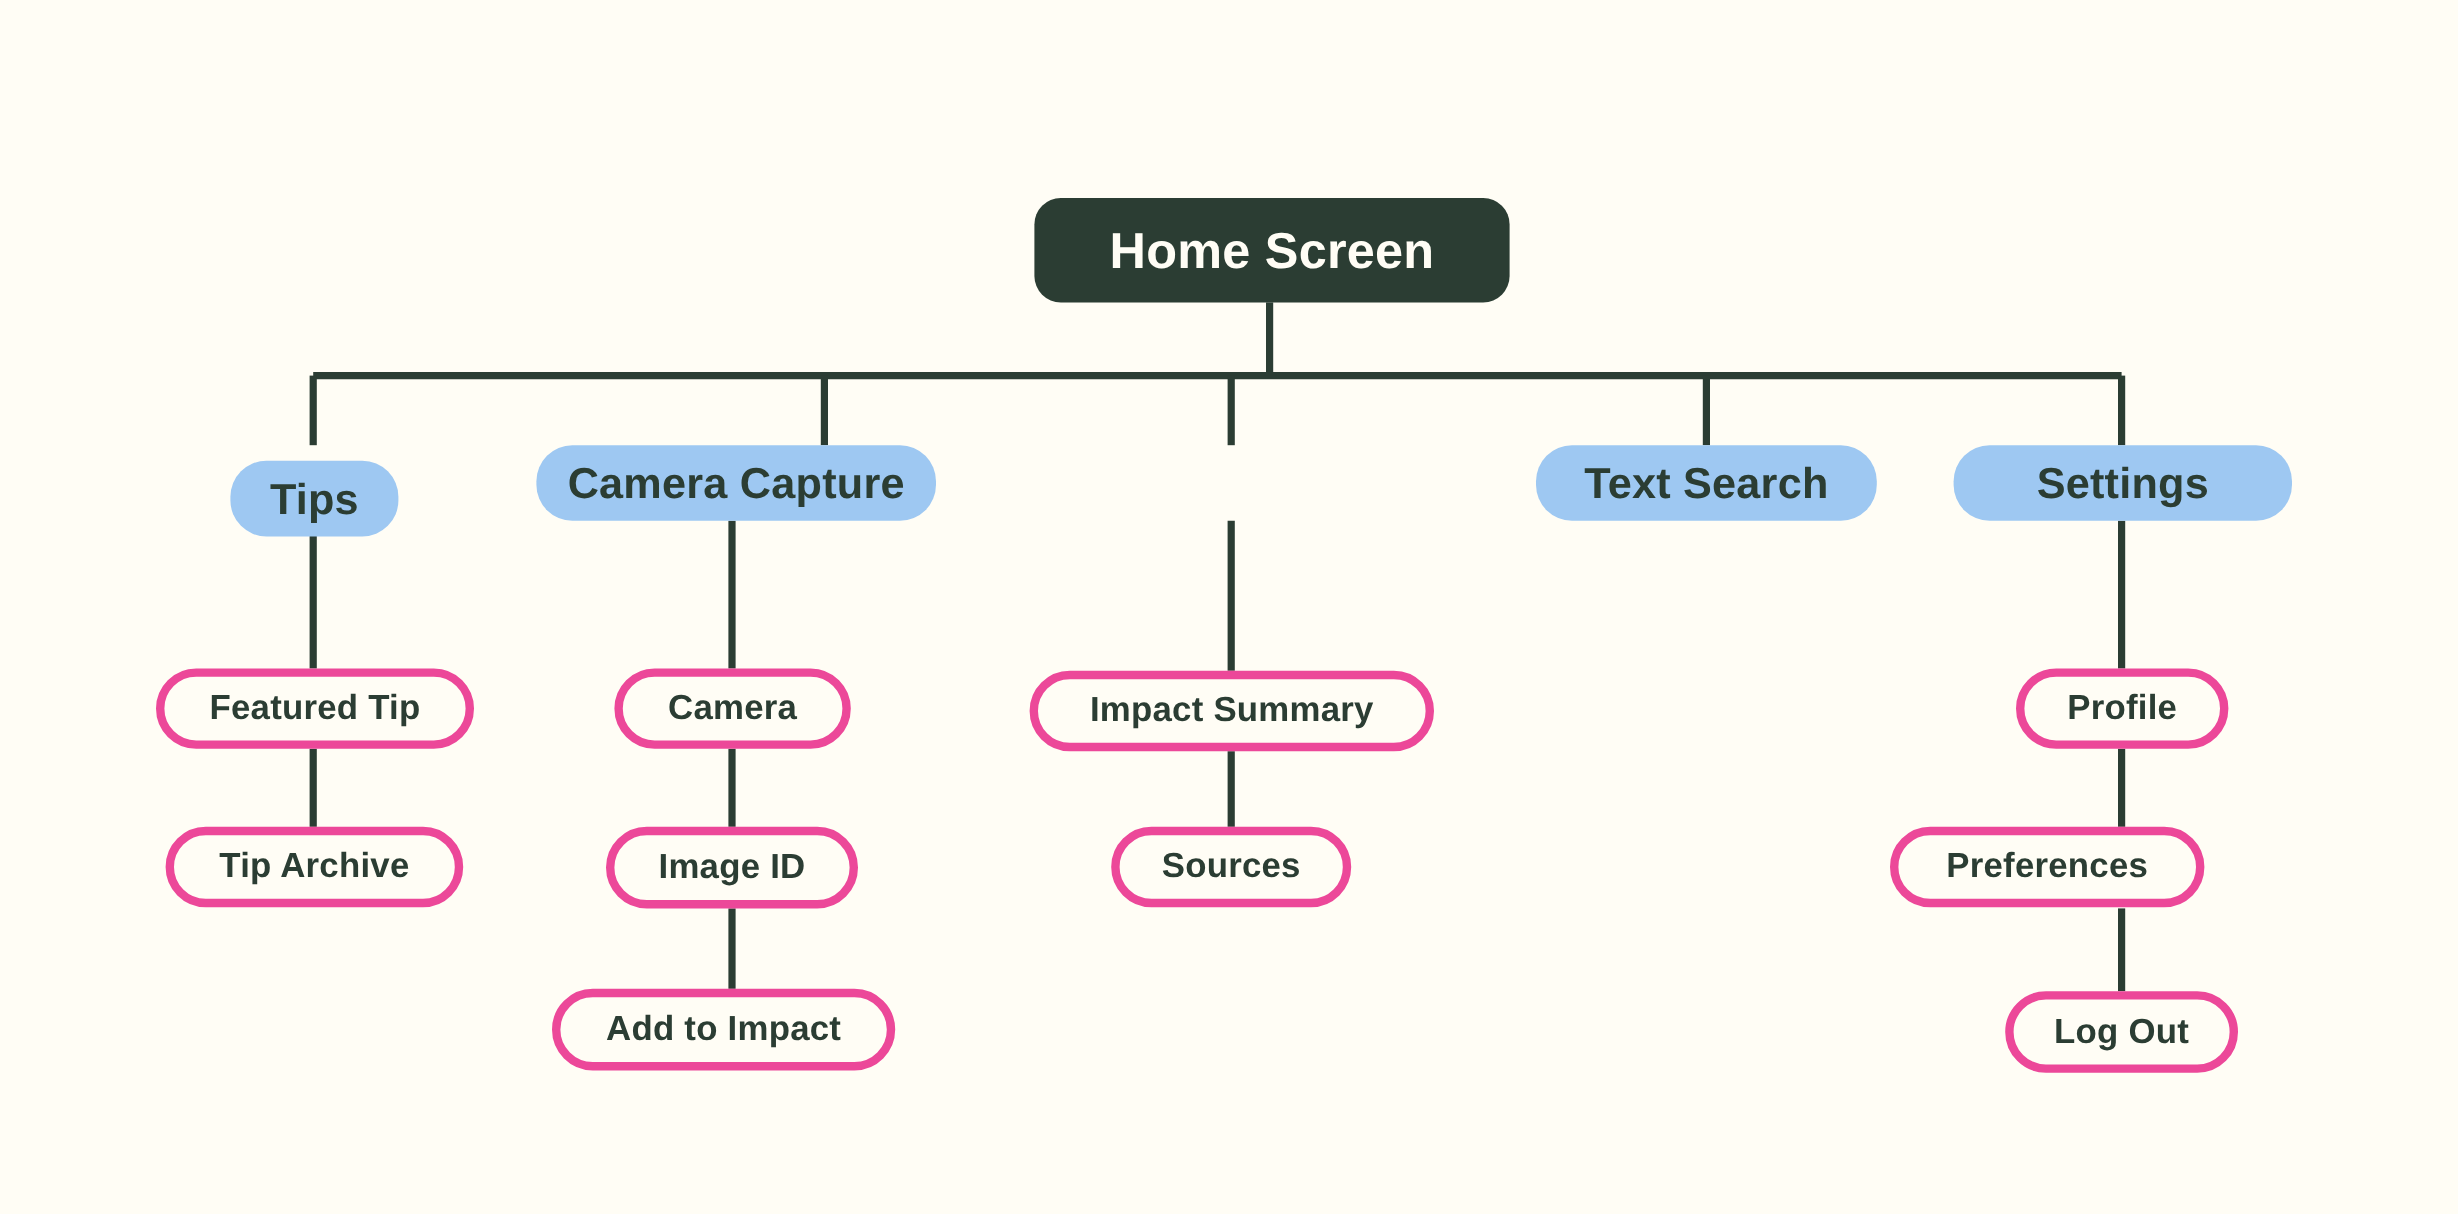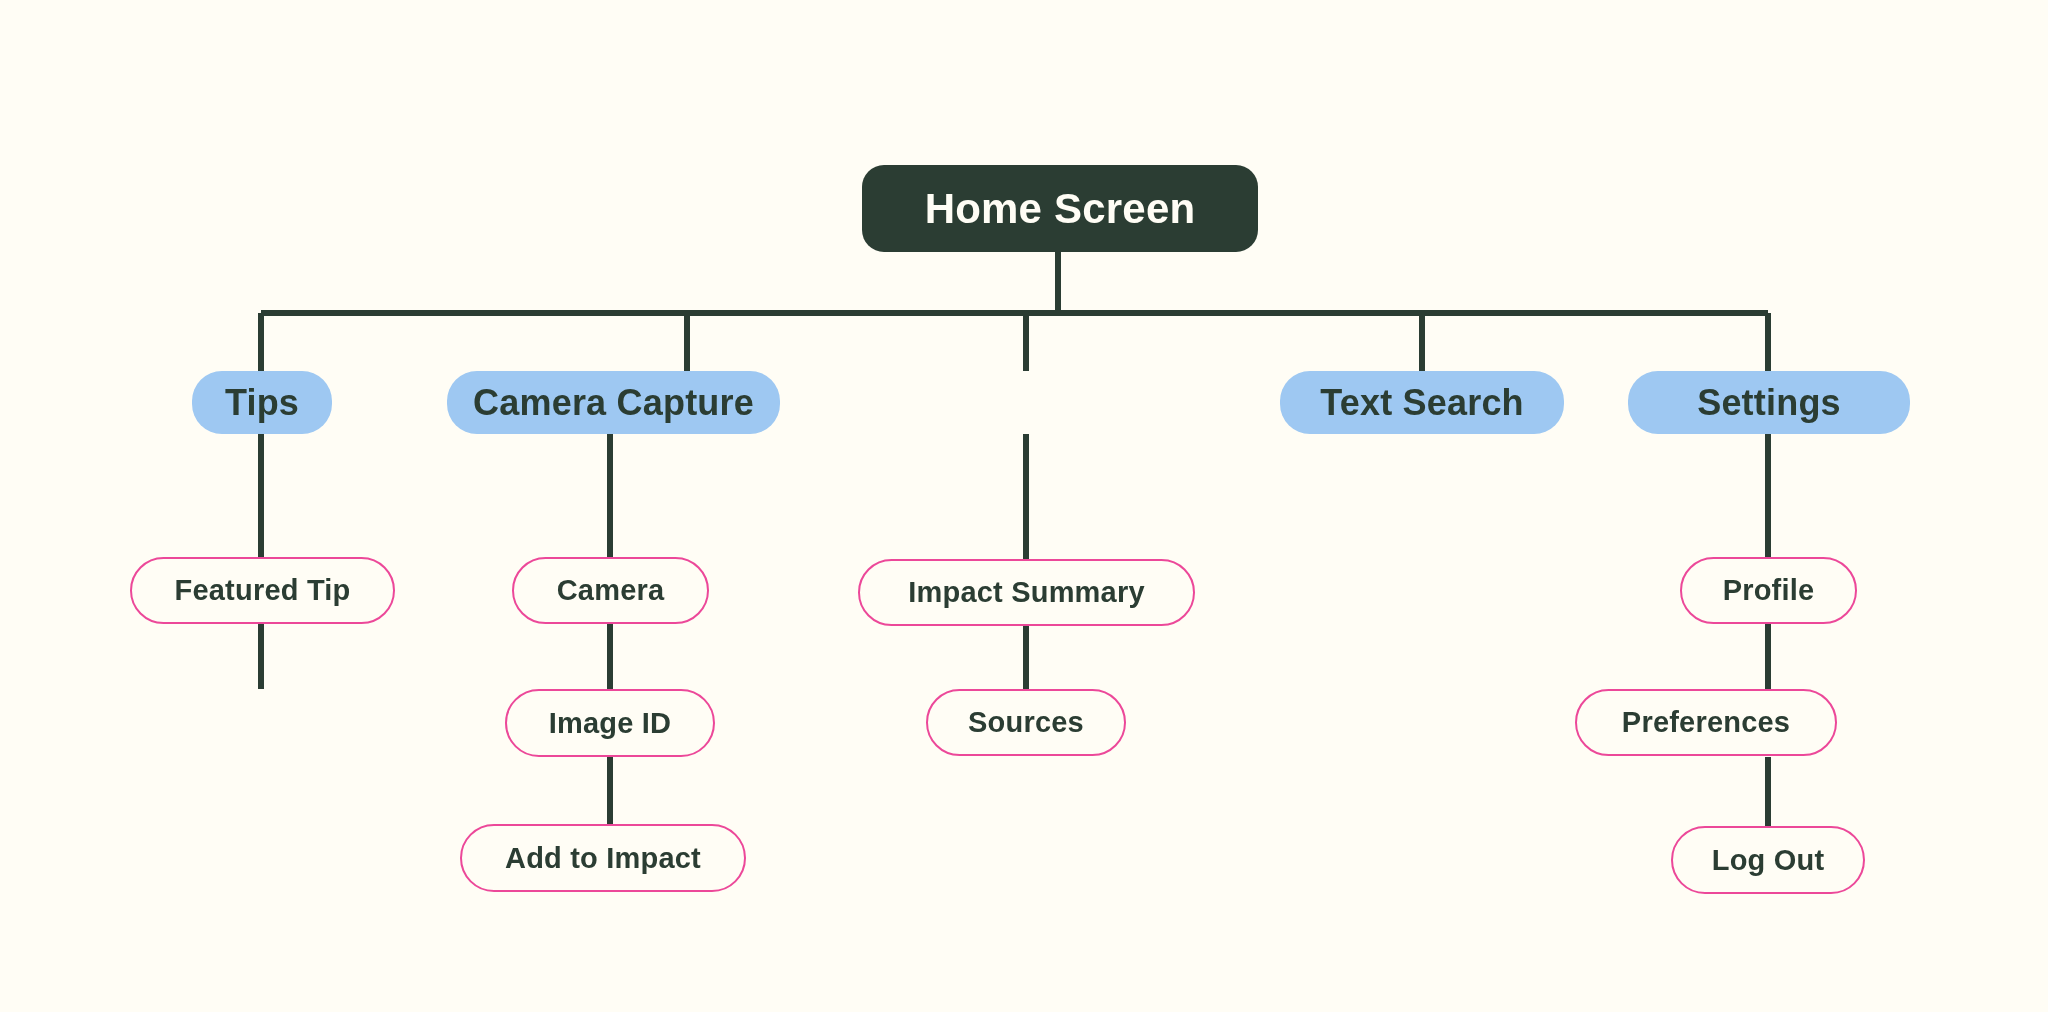--- a/index.html
+++ b/index.html
@@ -51,21 +51,21 @@
     background: #9EC8F2;
     color: #2B3D33;
     border-radius: 30px;
     font-weight: bold;
     font-size: 36px;
     letter-spacing: 0.2px;
   }
   .node-leaf {
     background: #FFFDF5;
     color: #2B3D33;
-    border: 2px solid #ec4899;
+    border: 7px solid #ec4899;
     border-radius: 34px;
     font-weight: bold;
     font-size: 29px;
     letter-spacing: 0.2px;
     text-align: center;
   }
 </style>
 </head>
 <body>
 
@@ -95,31 +95,32 @@
       <path d="M 1026 602 L 1026 665"></path>
 
       <path d="M 1768 410 L 1768 533"></path>
       <path d="M 1768 600 L 1768 665"></path>
       <path d="M 1768 733 L 1768 802"></path>
     </g>
   </svg>
 
   <div class="node node-root" style="left:862px; top:141px; width:396px; height:87px;">Home Screen</div>
 
-  <div class="node node-section" style="left:192px; top:347px; width:140px; height:63px;">Tips</div>
+  <div class="node node-section" style="left:192px; top:360px; width:140px; height:63px;">Tips</div>
 
   <div class="node node-section" style="left:447px; top:347px; width:333px; height:63px;">Camera Capture</div>
 
 
   <div class="node node-section" style="left:1280px; top:347px; width:284px; height:63px;">Text Search</div>
 
   <div class="node node-section" style="left:1628px; top:347px; width:282px; height:63px;">Settings</div>
 
   <div class="node node-leaf" style="left:130px; top:533px; width:265px; height:67px;">Featured Tip</div>
 
+  <div class="node node-leaf" style="left:138px; top:665px; width:248px; height:67px;">Tip Archive</div>
 
   <div class="node node-leaf" style="left:505px; top:665px; width:210px; height:68px;">Image ID</div>
 
   <div class="node node-leaf" style="left:512px; top:533px; width:197px; height:67px;">Camera</div>
 
   <div class="node node-leaf" style="left:460px; top:800px; width:286px; height:68px;">Add to Impact</div>
 
   <div class="node node-leaf" style="left:858px; top:535px; width:337px; height:67px;">Impact Summary</div>
 
   <div class="node node-leaf" style="left:926px; top:665px; width:200px; height:67px;">Sources</div>

